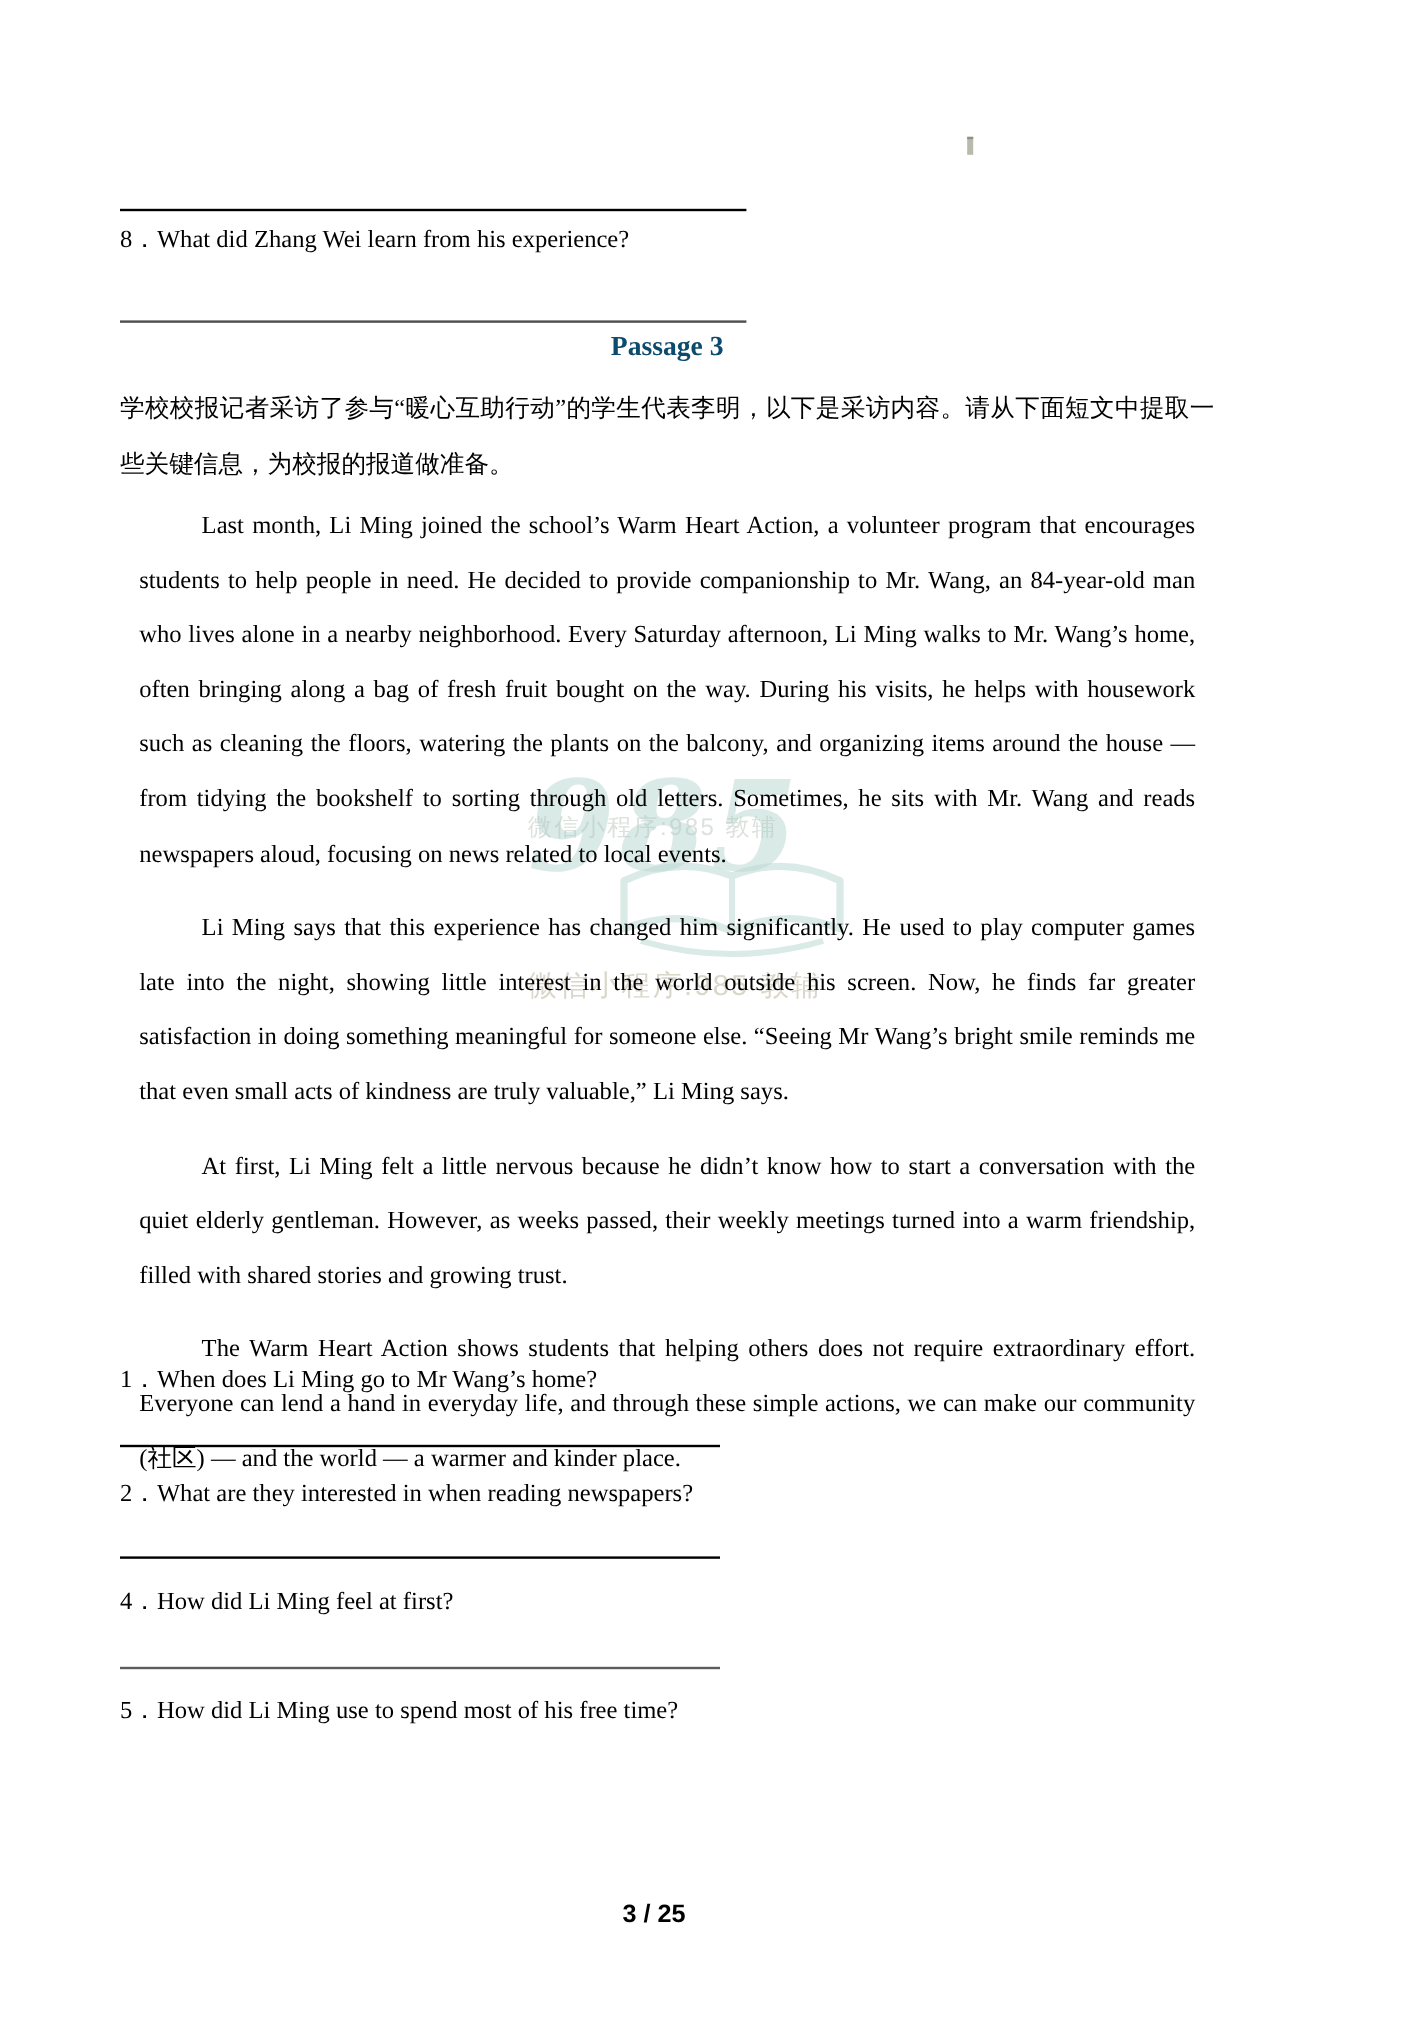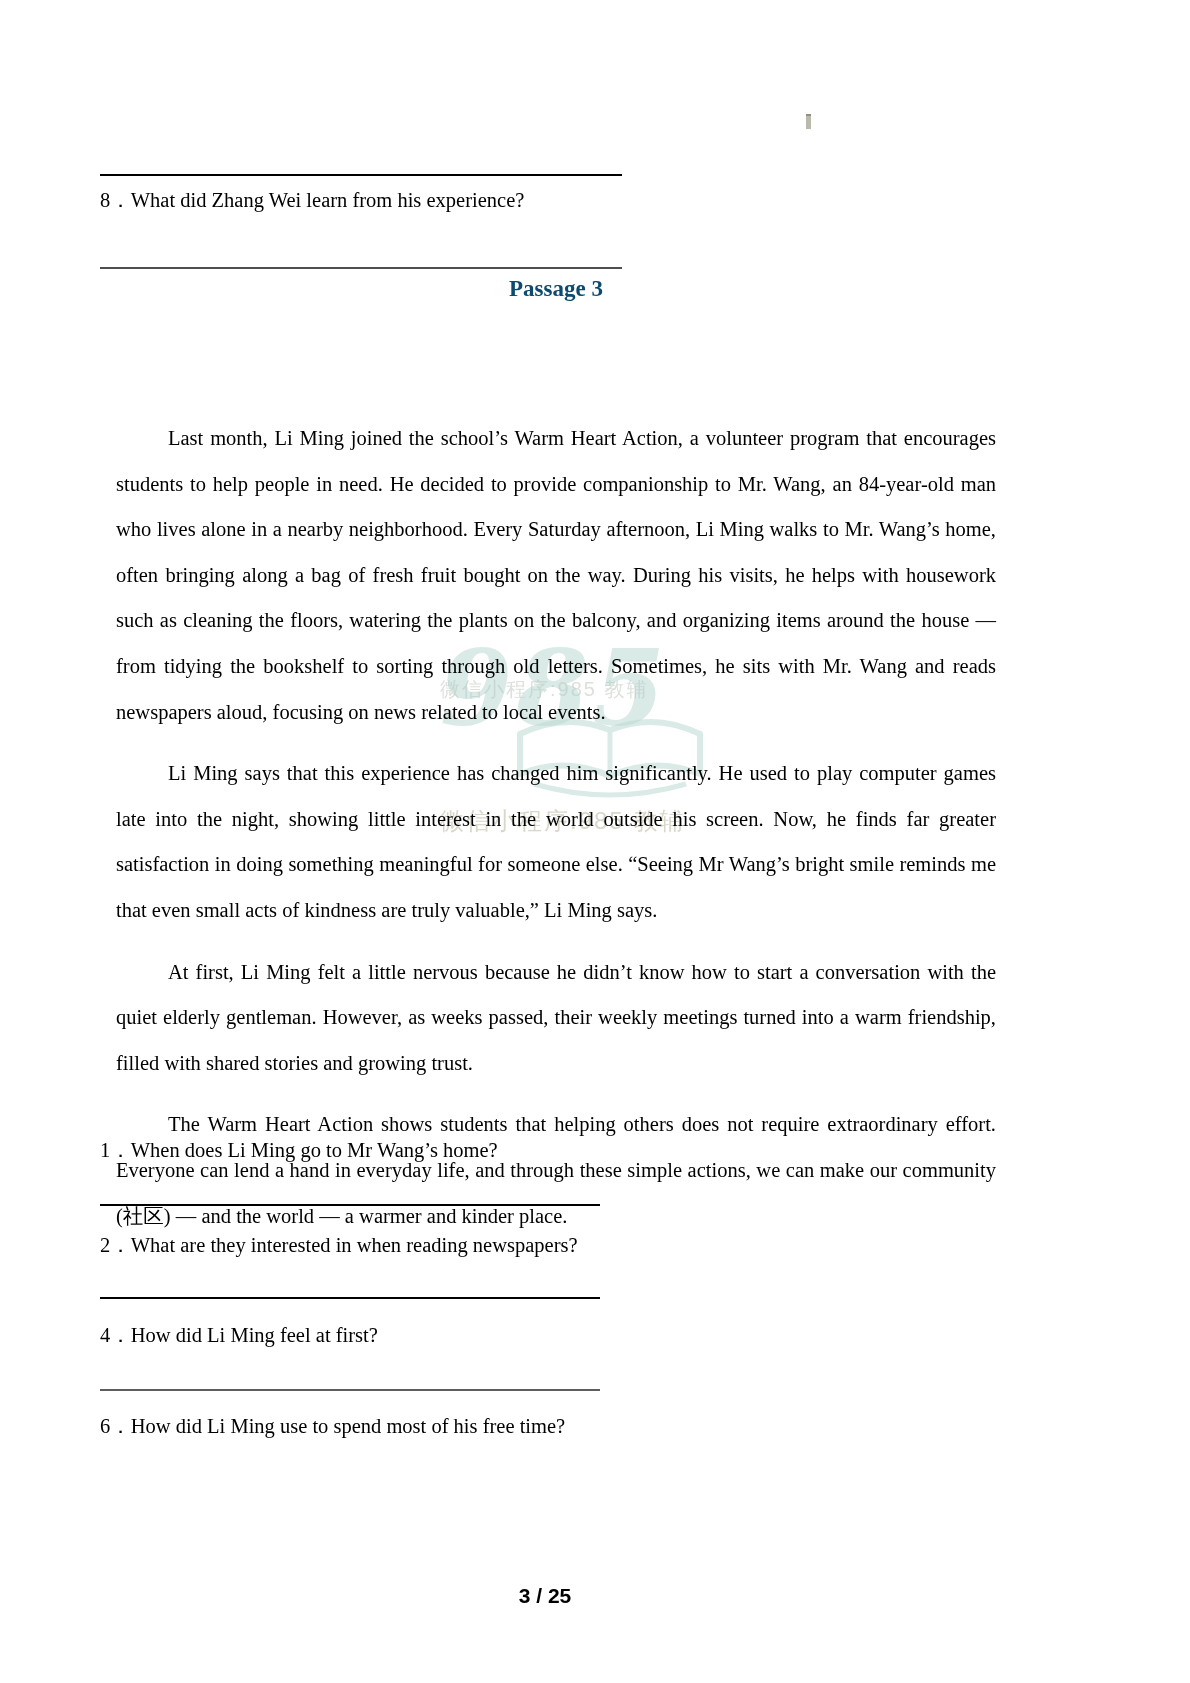--- a/index.html
+++ b/index.html
@@ -104,34 +104,35 @@
   </div>
 
   <span class="abs cursor-mark"></span>
 
   <div class="abs answer-line line-a"></div>
   <div class="abs question q-prev">8．What did Zhang Wei learn from his experience?</div>
   <div class="abs answer-line line-b"></div>
 
   <h2 class="abs passage-title" style="color:#0c4a6e;">Passage 3</h2>
 
+  <div class="abs intro-cn">学校校报记者采访了参与“暖心互助行动”的学生代表李明，以下是采访内容。请从下面短文中提取一些关键信息，为校报的报道做准备。</div>
 
   <div class="abs body-text">
     <p>Last month, Li Ming joined the school’s Warm Heart Action, a volunteer program that encourages students to help people in need. He decided to provide companionship to Mr. Wang, an 84-year-old man who lives alone in a nearby neighborhood. Every Saturday afternoon, Li Ming walks to Mr. Wang’s home, often bringing along a bag of fresh fruit bought on the way. During his visits, he helps with housework such as cleaning the floors, watering the plants on the balcony, and organizing items around the house — from tidying the bookshelf to sorting through old letters. Sometimes, he sits with Mr. Wang and reads newspapers aloud, focusing on news related to local events.</p>
     <p>Li Ming says that this experience has changed him significantly. He used to play computer games late into the night, showing little interest in the world outside his screen. Now, he finds far greater satisfaction in doing something meaningful for someone else. “Seeing Mr Wang’s bright smile reminds me that even small acts of kindness are truly valuable,” Li Ming says.</p>
     <p>At first, Li Ming felt a little nervous because he didn’t know how to start a conversation with the quiet elderly gentleman. However, as weeks passed, their weekly meetings turned into a warm friendship, filled with shared stories and growing trust.</p>
     <p>The Warm Heart Action shows students that helping others does not require extraordinary effort. Everyone can lend a hand in everyday life, and through these simple actions, we can make our community (社区) — and the world — a warmer and kinder place.</p>
   </div>
 
   <div class="abs question q1">1．When does Li Ming go to Mr Wang’s home?</div>
   <div class="abs answer-line line-q1"></div>
 
   <div class="abs question q2">2．What are they interested in when reading newspapers?</div>
   <div class="abs answer-line line-q2"></div>
 
   <div class="abs question q3">4．How did Li Ming feel at first?</div>
   <div class="abs answer-line line-q3"></div>
 
-  <div class="abs question q4">6．How did Li Ming use to spend most of his free time?</div>
+  <div class="abs question q4">5．How did Li Ming use to spend most of his free time?</div>
 
   <div class="abs page-footer">3 / 25</div>
 
 </div>
 
 </body></html>

